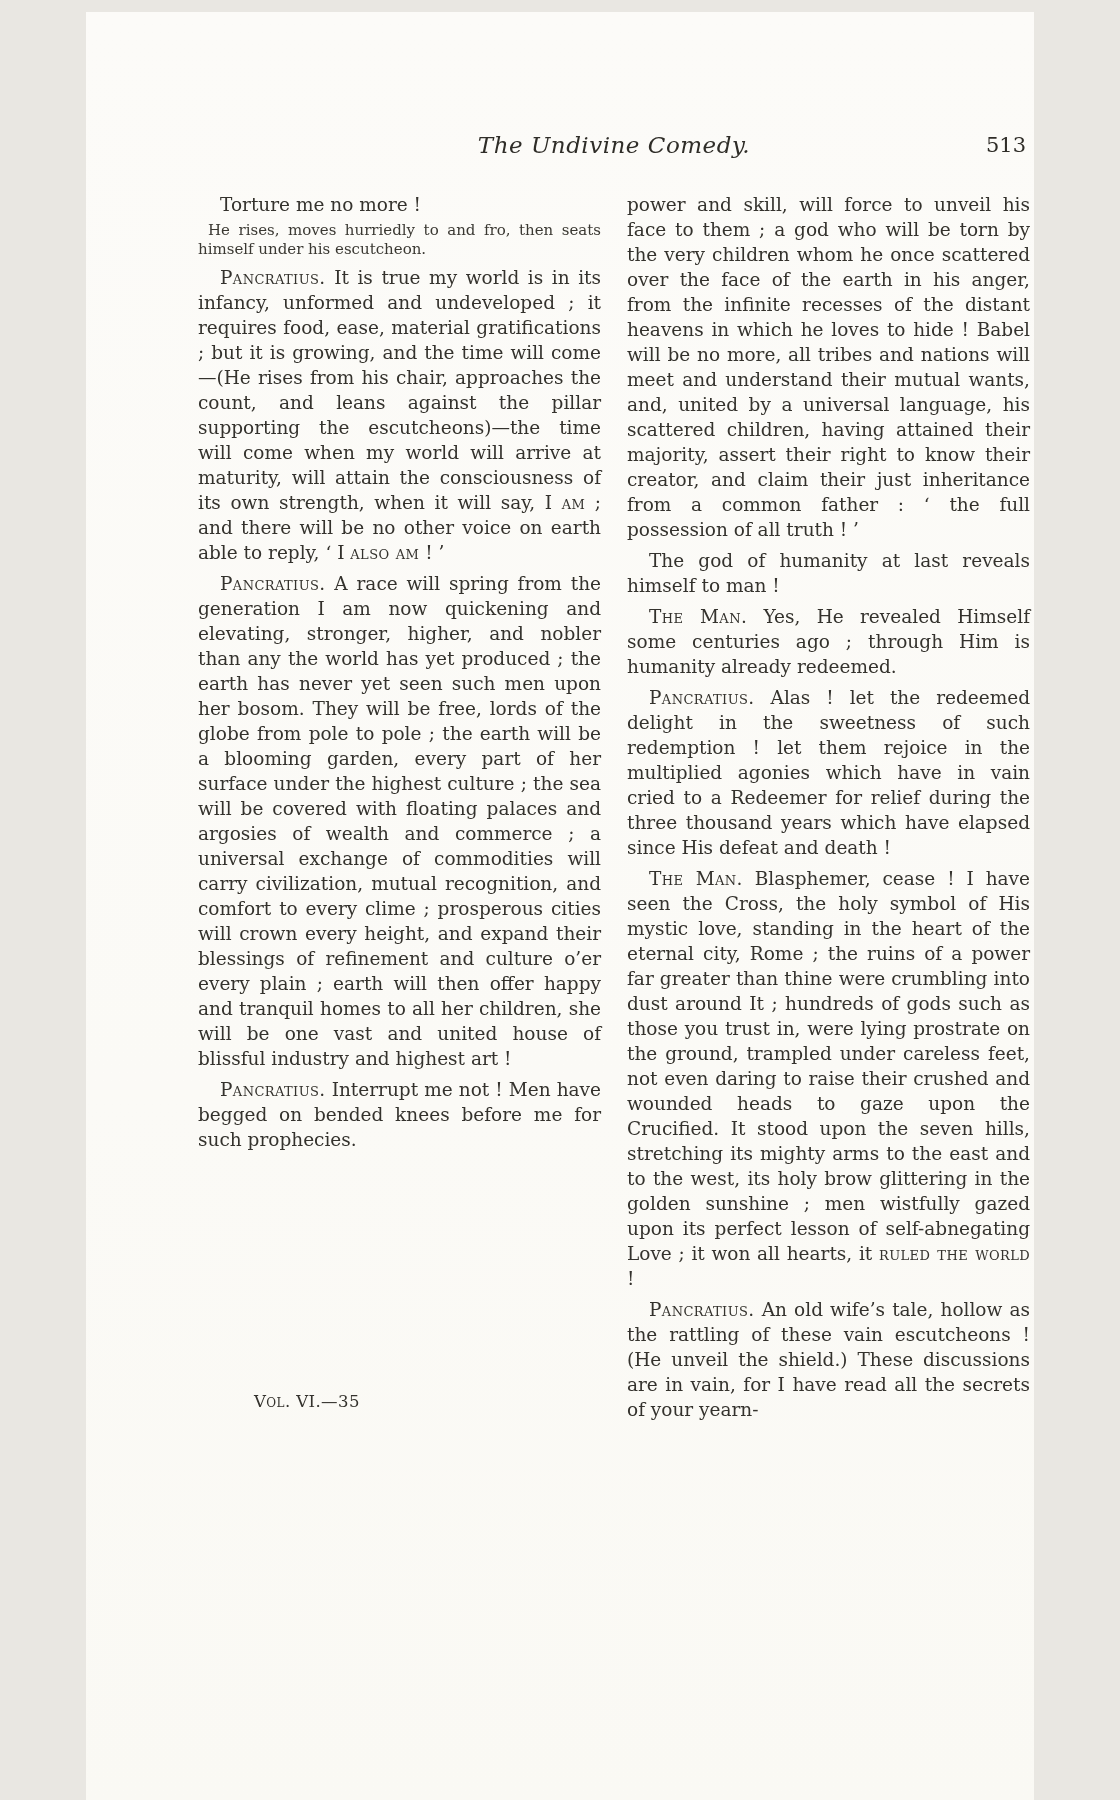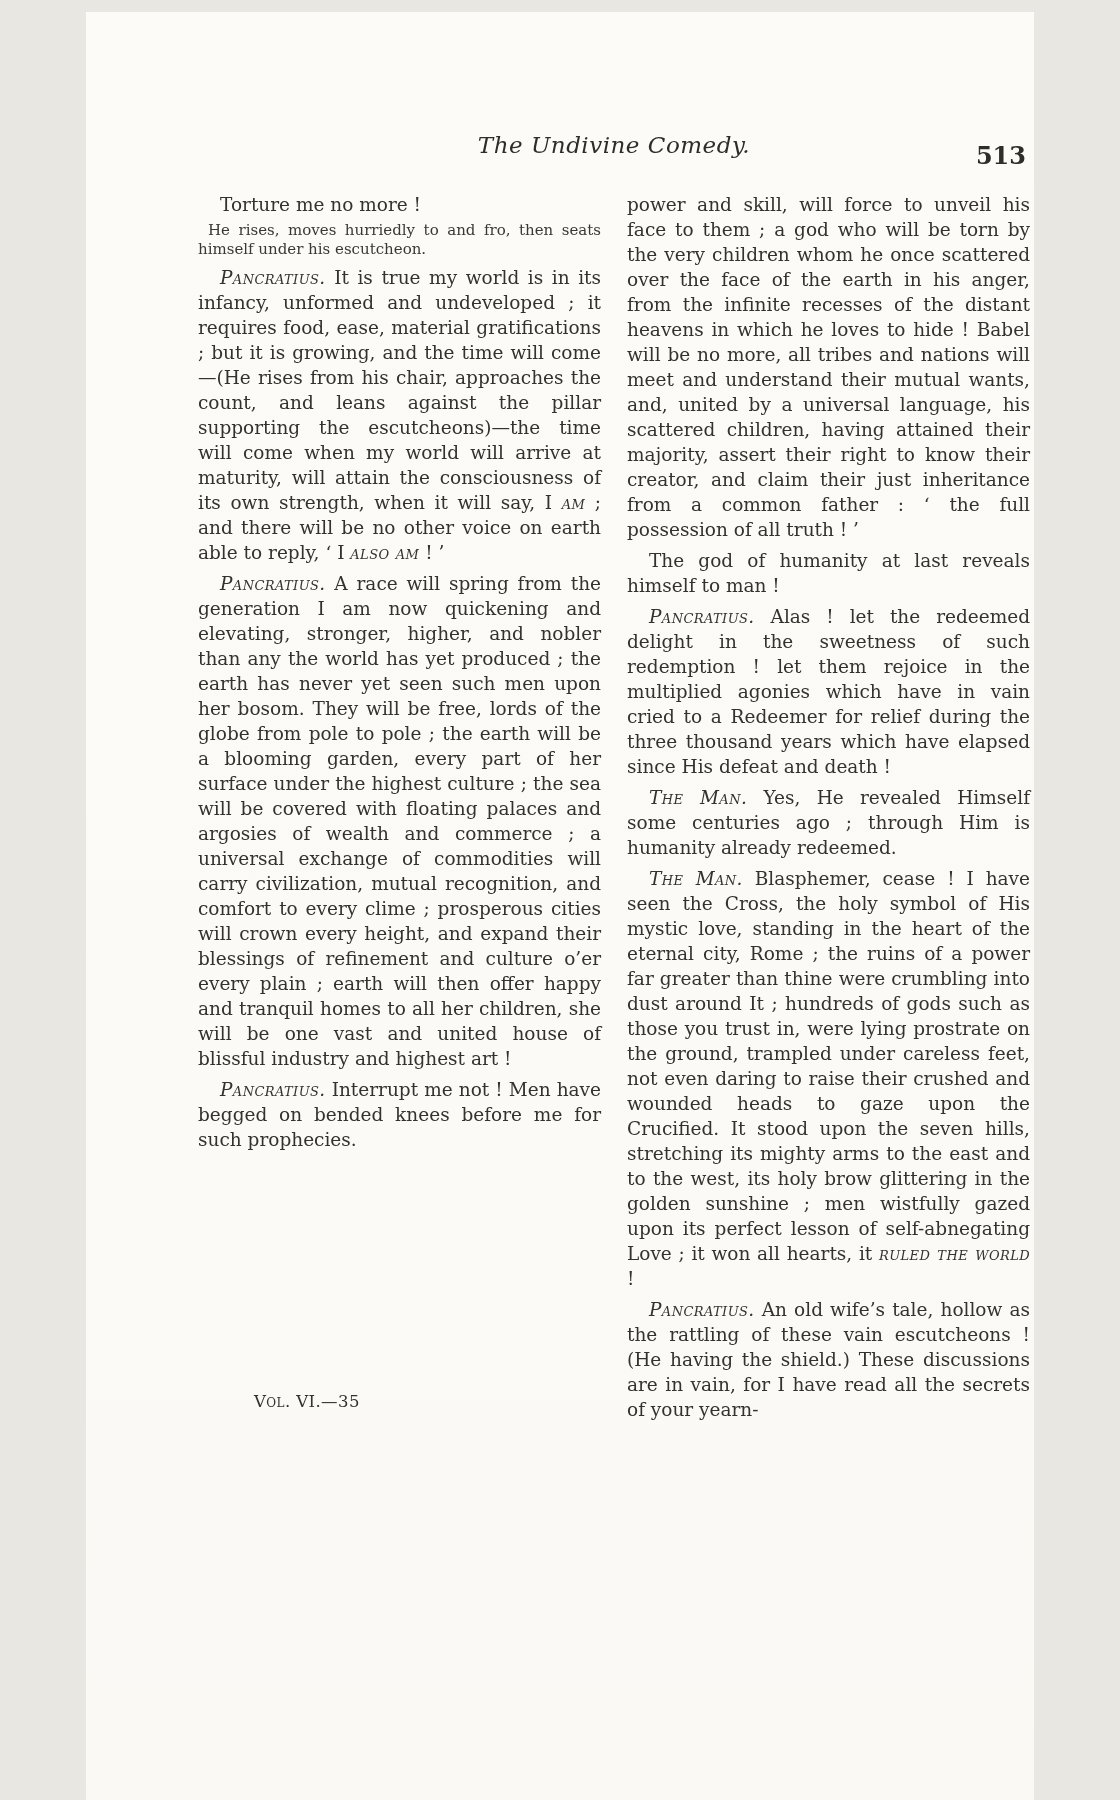--- a/index.html
+++ b/index.html
@@ -32,25 +32,24 @@
     display: block;
     text-align: center;
     font-style: italic;
     font-size: 23px;
     letter-spacing: 0.5px;
     color: #2f2d28;
   }
   .running-page {
     position: absolute;
     right: 4px;
-    top: 9px;
-    font-size: 24px;
+    top: 1px;
+    font-size: 21px;
     font-style: normal;
     color: #2f2d28;
-    font-weight: bold;
   }
   .columns {
     display: flex;
     gap: 26px;
     margin-top: 26px;
   }
   .col {
     width: 403px;
     text-align: justify;
     font-size: 18.5px;
@@ -70,21 +69,20 @@
   .para.stage {
     font-size: 15px;
     line-height: 19px;
     text-indent: 10px;
     margin-top: 4px;
     color: #3a3832;
   }
   .sc {
     font-variant: small-caps;
     letter-spacing: 0.4px;
-    font-style: italic;
   }
   .it {
   }
   .footer-volume {
     position: absolute;
     left: 168px;
     top: 1380px;
     font-size: 16.5px;
     font-variant: small-caps;
     letter-spacing: 0.4px;
@@ -106,23 +104,23 @@
       <div class="col">
           <p class="para"><span>Torture me no more !</span></p>
           <p class="para stage"><span>He rises, moves hurriedly to and fro, then seats himself under his escutcheon.</span></p>
           <p class="para"><span class="sc">Pancratius.</span><span> It is true my world is in its infancy, unformed and undeveloped ; it requires food, ease, material gratifications ; but it is growing, and the time will come—</span><span class="it">(He rises from his chair, approaches the count, and leans against the pillar supporting the escutcheons)</span><span>—the time will come when my world will arrive at maturity, will attain the consciousness of its own strength, when it will say, I </span><span class="sc">am</span><span> ; and there will be no other voice on earth able to reply, ‘ I </span><span class="sc">also am</span><span> ! ’</span></p>
           <p class="para"><span class="sc">Pancratius.</span><span> A race will spring from the generation I am now quickening and elevating, stronger, higher, and nobler than any the world has yet produced ; the earth has never yet seen such men upon her bosom. They will be free, lords of the globe from pole to pole ; the earth will be a blooming garden, every part of her surface under the highest culture ; the sea will be covered with floating palaces and argosies of wealth and commerce ; a universal exchange of commodities will carry civilization, mutual recognition, and comfort to every clime ; prosperous cities will crown every height, and expand their blessings of refinement and culture o’er every plain ; earth will then offer happy and tranquil homes to all her children, she will be one vast and united house of blissful industry and highest art !</span></p>
           <p class="para"><span class="sc">Pancratius.</span><span> Interrupt me not ! Men have begged on bended knees before me for such prophecies.</span></p>
         </div>
       <div class="col">
           <p class="para noindent"><span>power and skill, </span><span class="it">will force</span><span> to unveil his face to them ; a god who will be torn by the very children whom he once scattered over the face of the earth in his anger, from the infinite recesses of the distant heavens in which he loves to hide ! Babel will be no more, all tribes and nations will meet and understand their mutual wants, and, united by a </span><span class="it">universal language</span><span>, his scattered children, having attained their majority, assert their </span><span class="it">right</span><span> to know their creator, and claim their just inheritance from a common father : ‘ </span><span class="it">the full possession of all truth ! ’</span></p>
           <p class="para"><span>The god of humanity at last reveals himself to man !</span></p>
+          <p class="para"><span class="sc">The Man.</span><span> Yes, He revealed Himself some centuries ago ; through Him is humanity already redeemed.</span></p>
           <p class="para"><span class="sc">Pancratius.</span><span> Alas ! let the redeemed delight in the sweetness of such redemption ! let them rejoice in the multiplied agonies which have in vain cried to a Redeemer for relief during the three thousand years which have elapsed since His defeat and death !</span></p>
-          <p class="para"><span class="sc">The Man.</span><span> Yes, He revealed Himself some centuries ago ; through Him is humanity already redeemed.</span></p>
           <p class="para"><span class="sc">The Man.</span><span> Blasphemer, cease ! I have seen the Cross, the holy symbol of His mystic love, standing in the heart of the eternal city, Rome ; the ruins of a power far greater than thine were crumbling into dust around It ; hundreds of gods such as those you trust in, were lying prostrate on the ground, trampled under careless feet, not even daring to raise their crushed and wounded heads to gaze upon the Crucified. It stood upon the seven hills, stretching its mighty arms to the east and to the west, its holy brow glittering in the golden sunshine ; men wistfully gazed upon its perfect lesson of self-abnegating Love ; it won all hearts, it </span><span class="sc">ruled the world</span><span> !</span></p>
-          <p class="para"><span class="sc">Pancratius.</span><span> An old wife’s tale, hollow as the rattling of these vain escutcheons ! </span><span class="it">(He having the shield.)</span><span> These discussions are in vain, for I have read all the secrets of your yearn-</span></p>
+          <p class="para"><span class="sc">Pancratius.</span><span> An old wife’s tale, hollow as the rattling of these vain escutcheons ! </span><span class="it">(He unveil the shield.)</span><span> These discussions are in vain, for I have read all the secrets of your yearn-</span></p>
         </div>
     </div>
 
   </div>
 
   <div class="footer-volume">Vol. VI.—35</div>
 </div>
 
 </body></html>

